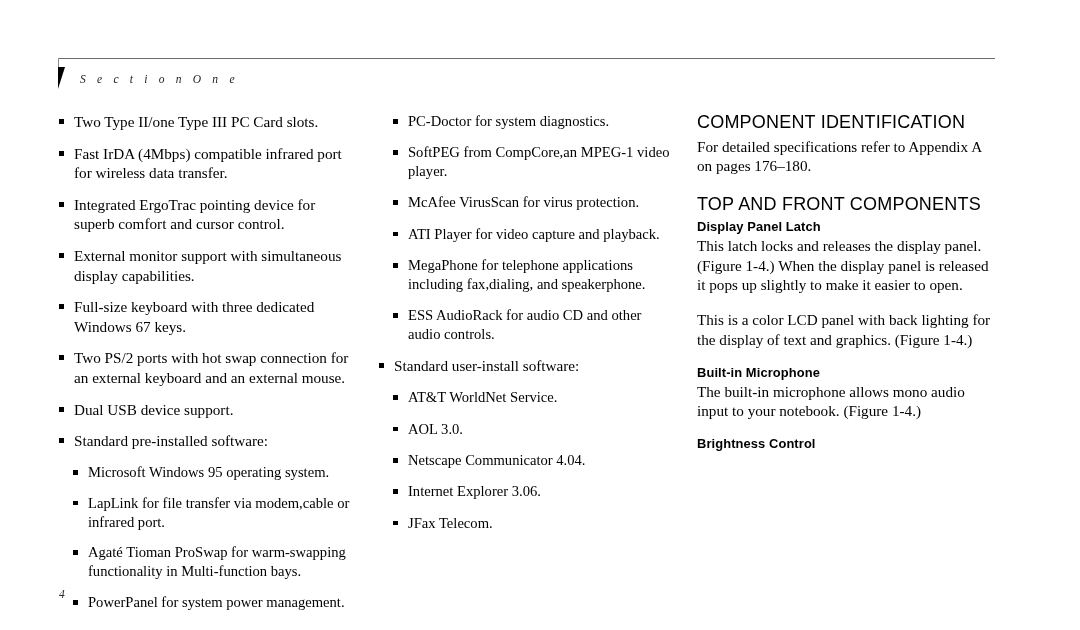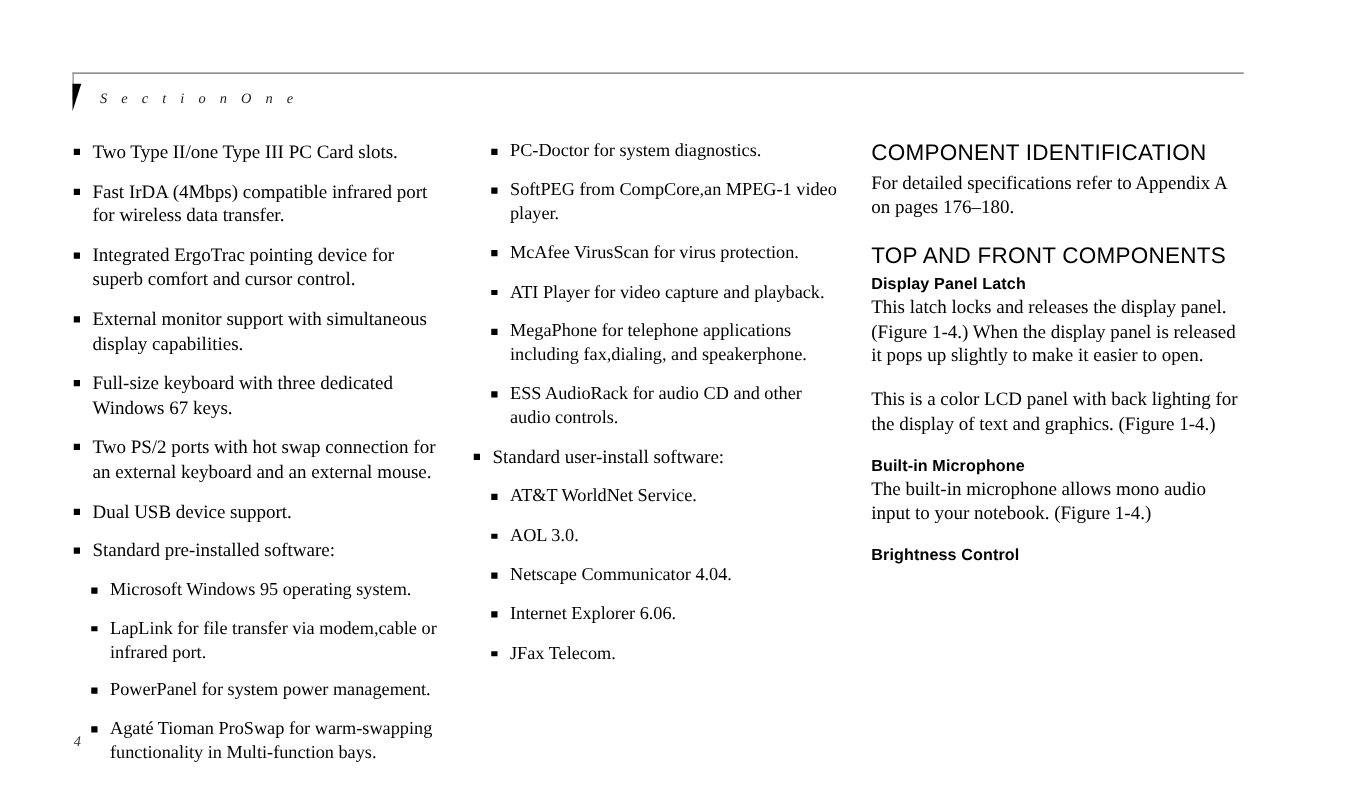--- a/index.html
+++ b/index.html
@@ -157,38 +157,38 @@
       <li class="">Two Type II/one Type III PC Card slots.</li>
       <li class="">Fast IrDA (4Mbps) compatible infrared port for wireless data transfer.</li>
       <li class="">Integrated ErgoTrac pointing device for superb comfort and cursor control.</li>
       <li class="">External monitor support with simultaneous display capabilities.</li>
       <li class="">Full-size keyboard with three dedicated Windows 67 keys.</li>
       <li class="">Two PS/2 ports with hot swap connection for an external keyboard and an external mouse.</li>
       <li class="">Dual USB device support.</li>
       <li class="">Standard pre-installed software:</li>
       <li class="sub">Microsoft Windows 95 operating system.</li>
       <li class="sub">LapLink for file transfer via modem,cable or infrared port.</li>
+      <li class="sub">Agaté Tioman ProSwap for warm-swapping functionality in Multi-function bays.</li>
       <li class="sub">PowerPanel for system power management.</li>
-      <li class="sub">Agaté Tioman ProSwap for warm-swapping functionality in Multi-function bays.</li>
     </ul>
 </div>
 
 <div class="col col-2">
   <ul class="list">
       <li class="sub">PC-Doctor for system diagnostics.</li>
       <li class="sub">SoftPEG from CompCore,an  MPEG-1 video player.</li>
       <li class="sub">McAfee VirusScan for virus protection.</li>
       <li class="sub">ATI Player for video capture and playback.</li>
       <li class="sub">MegaPhone for telephone applications including  fax,dialing, and speakerphone.</li>
       <li class="sub">ESS AudioRack for audio CD and other audio controls.</li>
       <li class="">Standard user-install software:</li>
       <li class="sub">AT&amp;T WorldNet Service.</li>
       <li class="sub">AOL 3.0.</li>
       <li class="sub">Netscape Communicator 4.04.</li>
-      <li class="sub">Internet Explorer 6.06.</li>
+      <li class="sub">Internet Explorer 3.06.</li>
       <li class="sub">JFax Telecom.</li>
     </ul>
 </div>
 
 <div class="col col-3">
 
   <div>
     <p class="head-major">COMPONENT IDENTIFICATION</p>
     <p class="para">For detailed specifications refer to Appendix A on pages 176–180.</p>
   </div>

